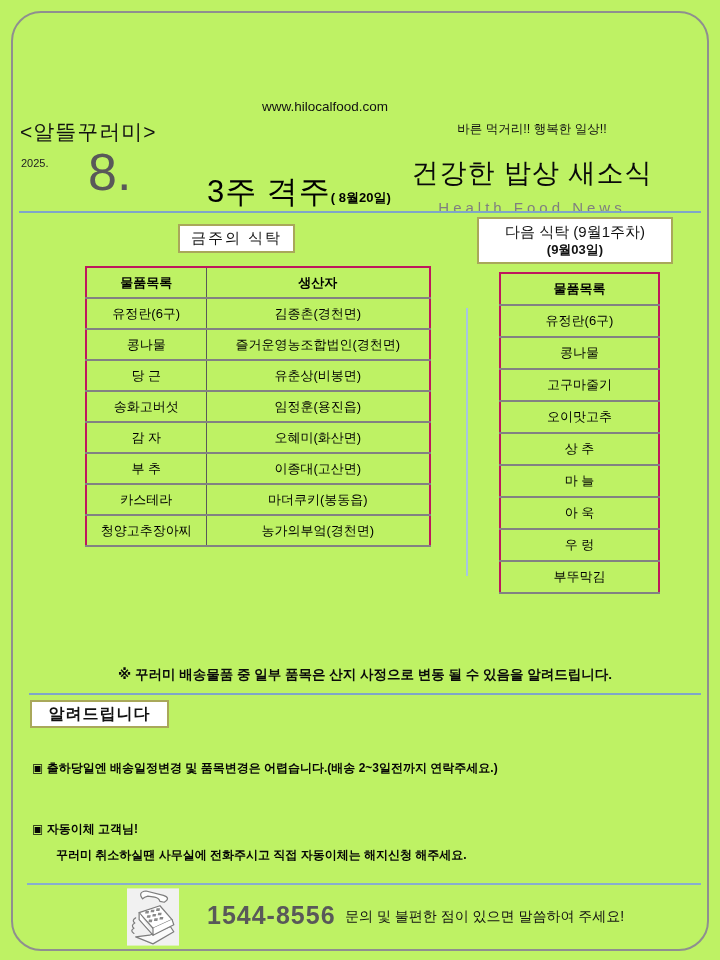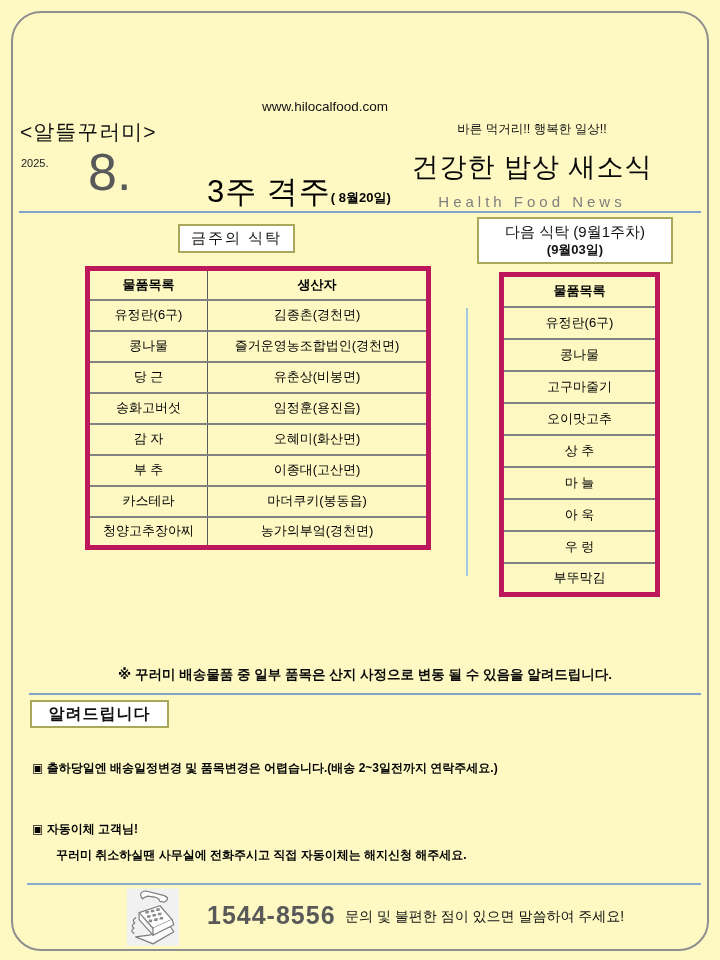--- a/index.html
+++ b/index.html
@@ -1,50 +1,50 @@
 <!DOCTYPE html>
 <html><head>
 <meta charset="utf-8">
 <style>
   * { margin:0; padding:0; box-sizing:border-box; }
   html,body { background:#ffffff; }
   body { font-family:"Liberation Sans","DejaVu Sans",sans-serif; color:#111; }
-  .page { position:relative; width:720px; height:960px; background:#fef9c3; overflow:hidden; }
+  .page { position:relative; width:720px; height:960px; background:#bef264; overflow:hidden; }
   .page-border { position:absolute; left:11px; top:11px; right:11px; bottom:9px;
                  border:2px solid #8f8f8f; border-radius:30px; pointer-events:none; }
 
   .abs { position:absolute; }
 
   .site-url { left:0; top:99px; width:650px; text-align:center; font-size:13.5px; color:#111; }
   .brand    { left:20px; top:118px; font-size:21px; letter-spacing:1px; color:#111; }
   .year     { left:21px; top:157px; font-size:11px; color:#222; }
   .month    { left:88px; top:144px; font-size:52px; line-height:1.1; color:#595959; }
   .issue    { left:207px; top:171px; font-size:31px; color:#000; letter-spacing:1px; white-space:nowrap; }
   .issue small { font-size:13px; font-weight:bold; letter-spacing:0; }
 
   .right-head { left:403px; top:121px; width:258px; text-align:center; }
-  .slogan   { font-size:12.5px; color:#111; margin-bottom:11px; }
+  .slogan   { font-size:12.5px; color:#111; margin-bottom:17px; }
   .title    { font-size:27px; color:#0a0a0a; letter-spacing:1px; white-space:nowrap; margin-bottom:8px; }
   .subtitle { font-size:15px; color:#7f7f7f; letter-spacing:4px; }
 
   .hr-blue  { height:2px; background:#7fa6c8; }
   .hr-top    { left:19px; top:211px; width:682px; }
   .hr-mid    { left:29px; top:693px; width:672px; }
   .hr-bottom { left:27px; top:883px; width:674px; background:#88aecf; }
 
   .olive-box { border:2px solid #a9a85a; background:#fff; display:flex;
                align-items:center; justify-content:center; text-align:center; }
   .label-thisweek { left:178px; top:224px; width:117px; height:29px; font-size:15px; letter-spacing:2px; }
   .label-next { left:477px; top:217px; width:196px; height:47px; flex-direction:column; line-height:1.3; }
   .label-next .l1 { font-size:15px; }
   .label-next .l2 { font-size:13px; font-weight:bold; }
   .label-notice { left:30px; top:700px; width:139px; height:28px; font-size:16px; font-weight:bold; letter-spacing:1px; }
 
   table { border-collapse:collapse; table-layout:fixed; }
-  .tbl { border:5px solid #be185d; }
+  .tbl { border:2px solid #be185d; }
   .tbl td, .tbl th { border:1px solid #595959; border-bottom:2px solid #828282;
                      text-align:center; vertical-align:middle; font-size:13px;
                      color:#000; padding:0 2px; overflow:hidden; white-space:nowrap; }
   .tbl th { font-weight:bold; }
   .tbl-left  { left:85px; top:266px; width:346px; }
   .tbl-left tr { height:31px; }
   .tbl-left .c1 { width:120px; }
   .tbl-right { left:499px; top:272px; width:161px; }
   .tbl-right tr { height:32px; }
 

